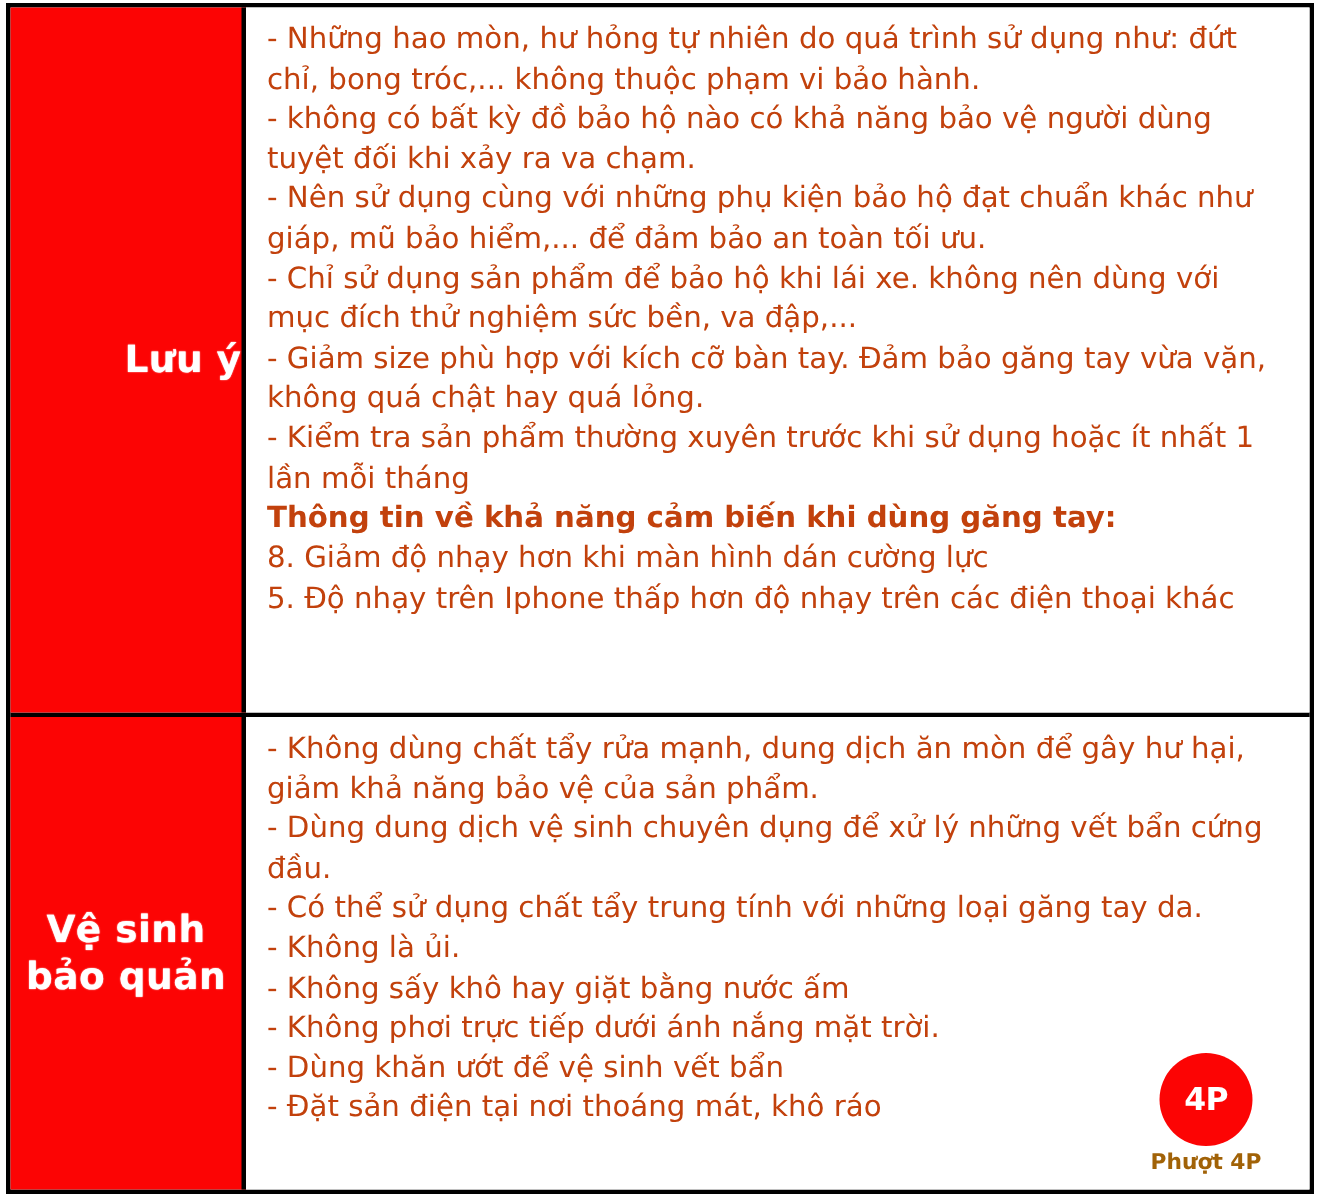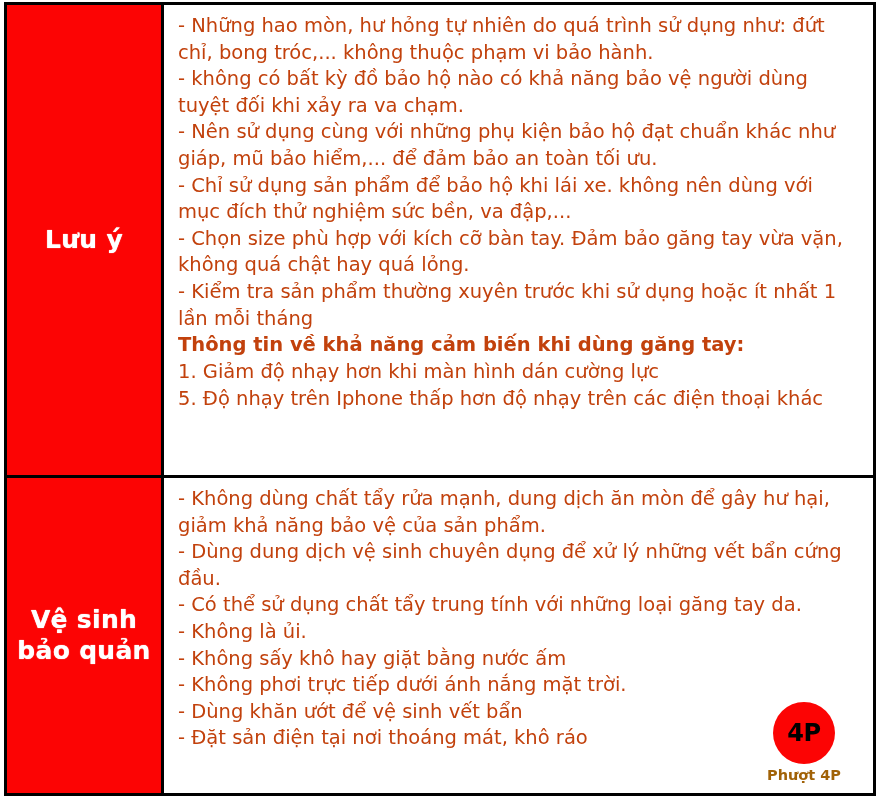--- a/index.html
+++ b/index.html
@@ -43,21 +43,21 @@
     height: 315px;
   }
   .label-cell {
     width: 157px;
     min-width: 157px;
     background: #fc0404;
     border-right: 3px solid #000000;
     box-sizing: border-box;
     display: flex;
     align-items: center;
-    justify-content: center;
+    justify-content: flex-end;
     text-align: center;
   }
   .label-text {
     color: #ffffff;
     font-weight: bold;
     font-size: 25px;
     line-height: 1.22;
     letter-spacing: 0.3px;
     text-shadow: 0 0 1px #ffffff;
   }
@@ -84,23 +84,23 @@
     right: 14px;
     bottom: 10px;
     width: 110px;
     text-align: center;
   }
   .badge-circle {
     width: 62px;
     height: 62px;
     border-radius: 50%;
     background: #fc0404;
-    color: #000000;
+    color: #ffffff;
     font-weight: bold;
-    font-size: 24px;
+    font-size: 21px;
     line-height: 62px;
     margin: 0 auto;
     letter-spacing: -0.5px;
   }
   .badge-text {
     margin-top: 3px;
     font-size: 14.5px;
     font-weight: bold;
     color: #a16207;
   }
@@ -113,24 +113,24 @@
 
     <div class="row row-1">
       <div class="label-cell">
         <div class="label-text">Lưu ý</div>
       </div>
       <div class="content-cell">
         <p class="line">- Những hao mòn, hư hỏng tự nhiên do quá trình sử dụng như: đứt chỉ, bong tróc,... không thuộc phạm vi bảo hành.</p>
         <p class="line">- không có bất kỳ đồ bảo hộ nào có khả năng bảo vệ người dùng tuyệt đối khi xảy ra va chạm.</p>
         <p class="line">- Nên sử dụng cùng với những phụ kiện bảo hộ đạt chuẩn khác như giáp, mũ bảo hiểm,... để đảm bảo an toàn tối ưu.</p>
         <p class="line">- Chỉ sử dụng sản phẩm để bảo hộ khi lái xe. không nên dùng với mục đích thử nghiệm sức bền, va đập,...</p>
-        <p class="line">- Chọn size phù hợp với kích cỡ bàn tay. Đảm bảo găng tay vừa vặn, không quá chật hay quá lỏng.</p>
+        <p class="line">- Giảm size phù hợp với kích cỡ bàn tay. Đảm bảo găng tay vừa vặn, không quá chật hay quá lỏng.</p>
         <p class="line">- Kiểm tra sản phẩm thường xuyên trước khi sử dụng hoặc ít nhất 1 lần mỗi tháng</p>
         <p class="line bold">Thông tin về khả năng cảm biến khi dùng găng tay:</p>
-        <p class="line">1. Giảm độ nhạy hơn khi màn hình dán cường lực</p>
+        <p class="line">8. Giảm độ nhạy hơn khi màn hình dán cường lực</p>
         <p class="line">5. Độ nhạy trên Iphone thấp hơn độ nhạy trên các điện thoại khác</p>
       </div>
     </div>
 
     <div class="row row-2">
       <div class="label-cell">
         <div class="label-text">Vệ sinh bảo quản</div>
       </div>
       <div class="content-cell">
         <p class="line">- Không dùng chất tẩy rửa mạnh, dung dịch ăn mòn để gây hư hại, giảm khả năng bảo vệ của sản phẩm.</p>

